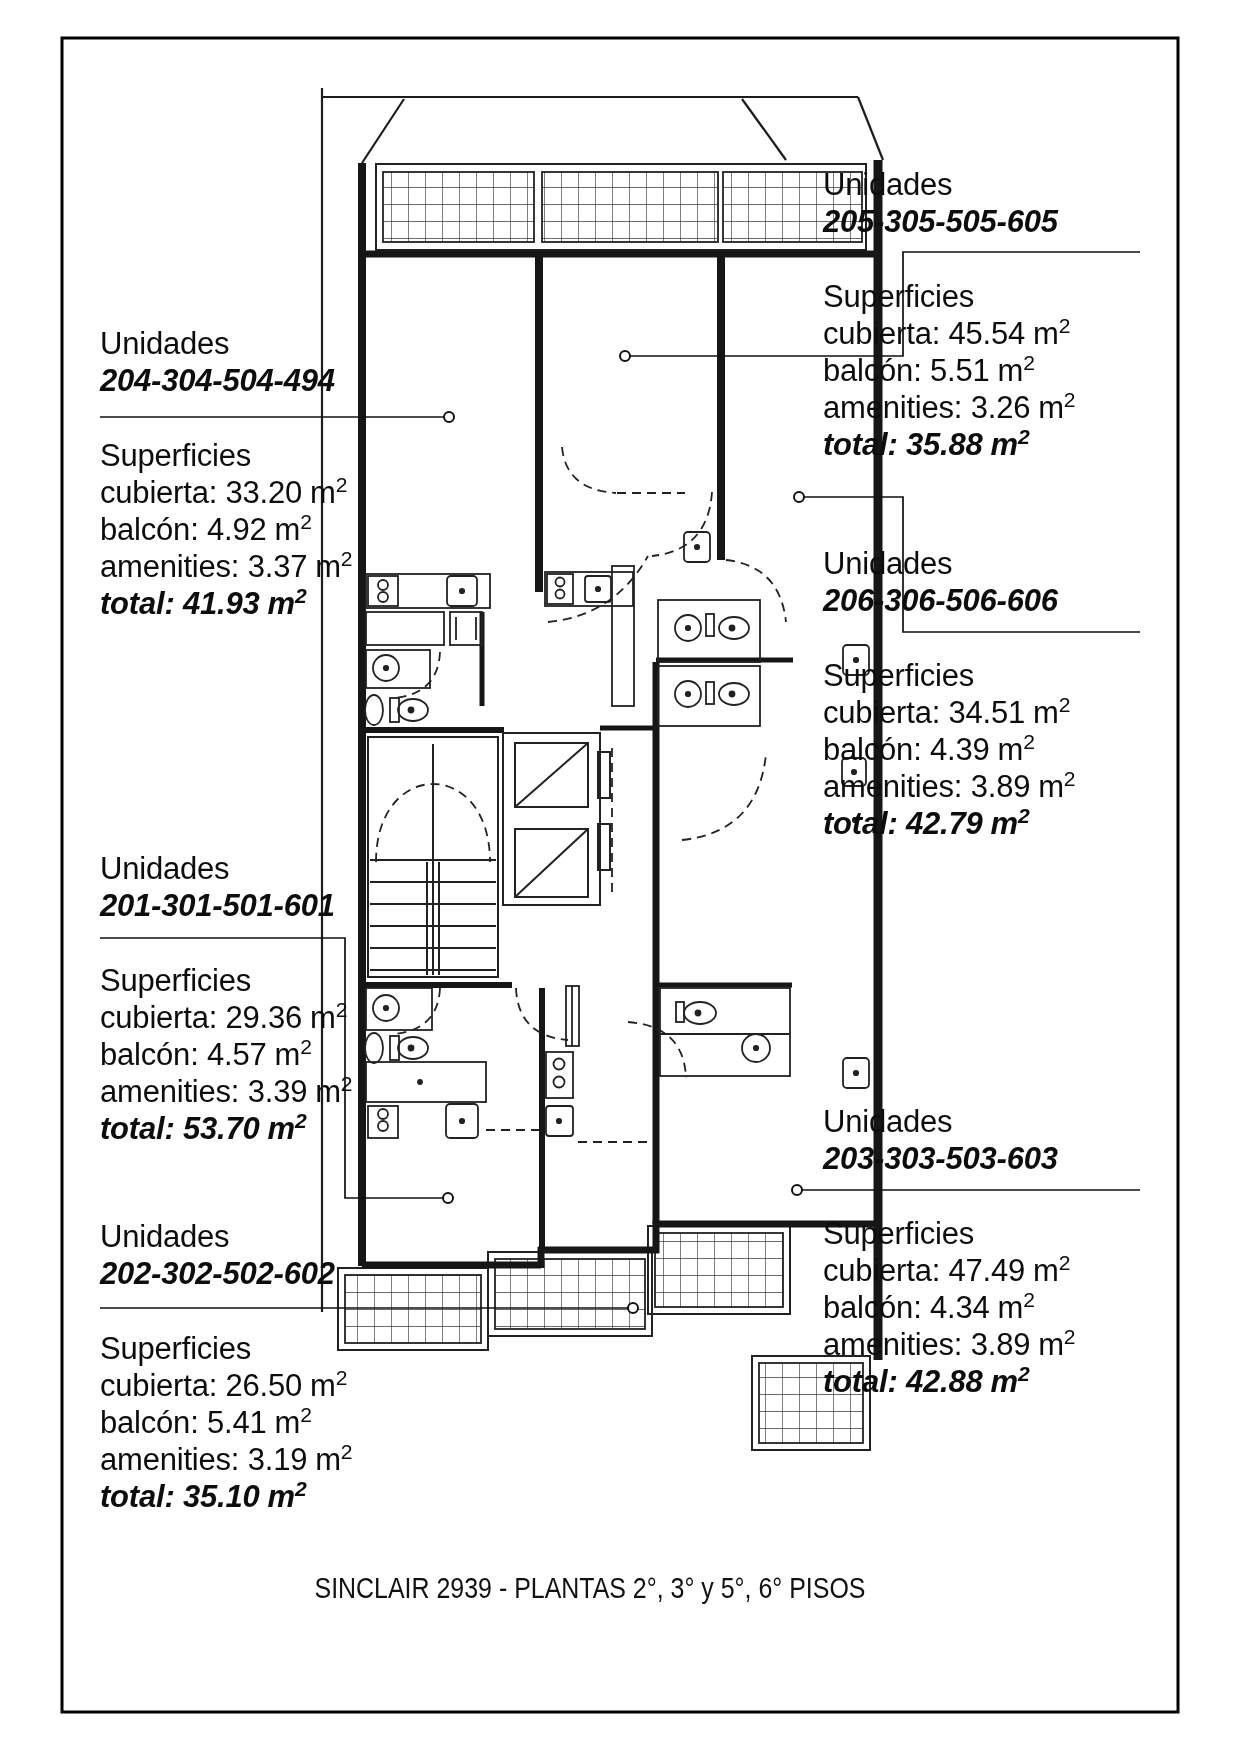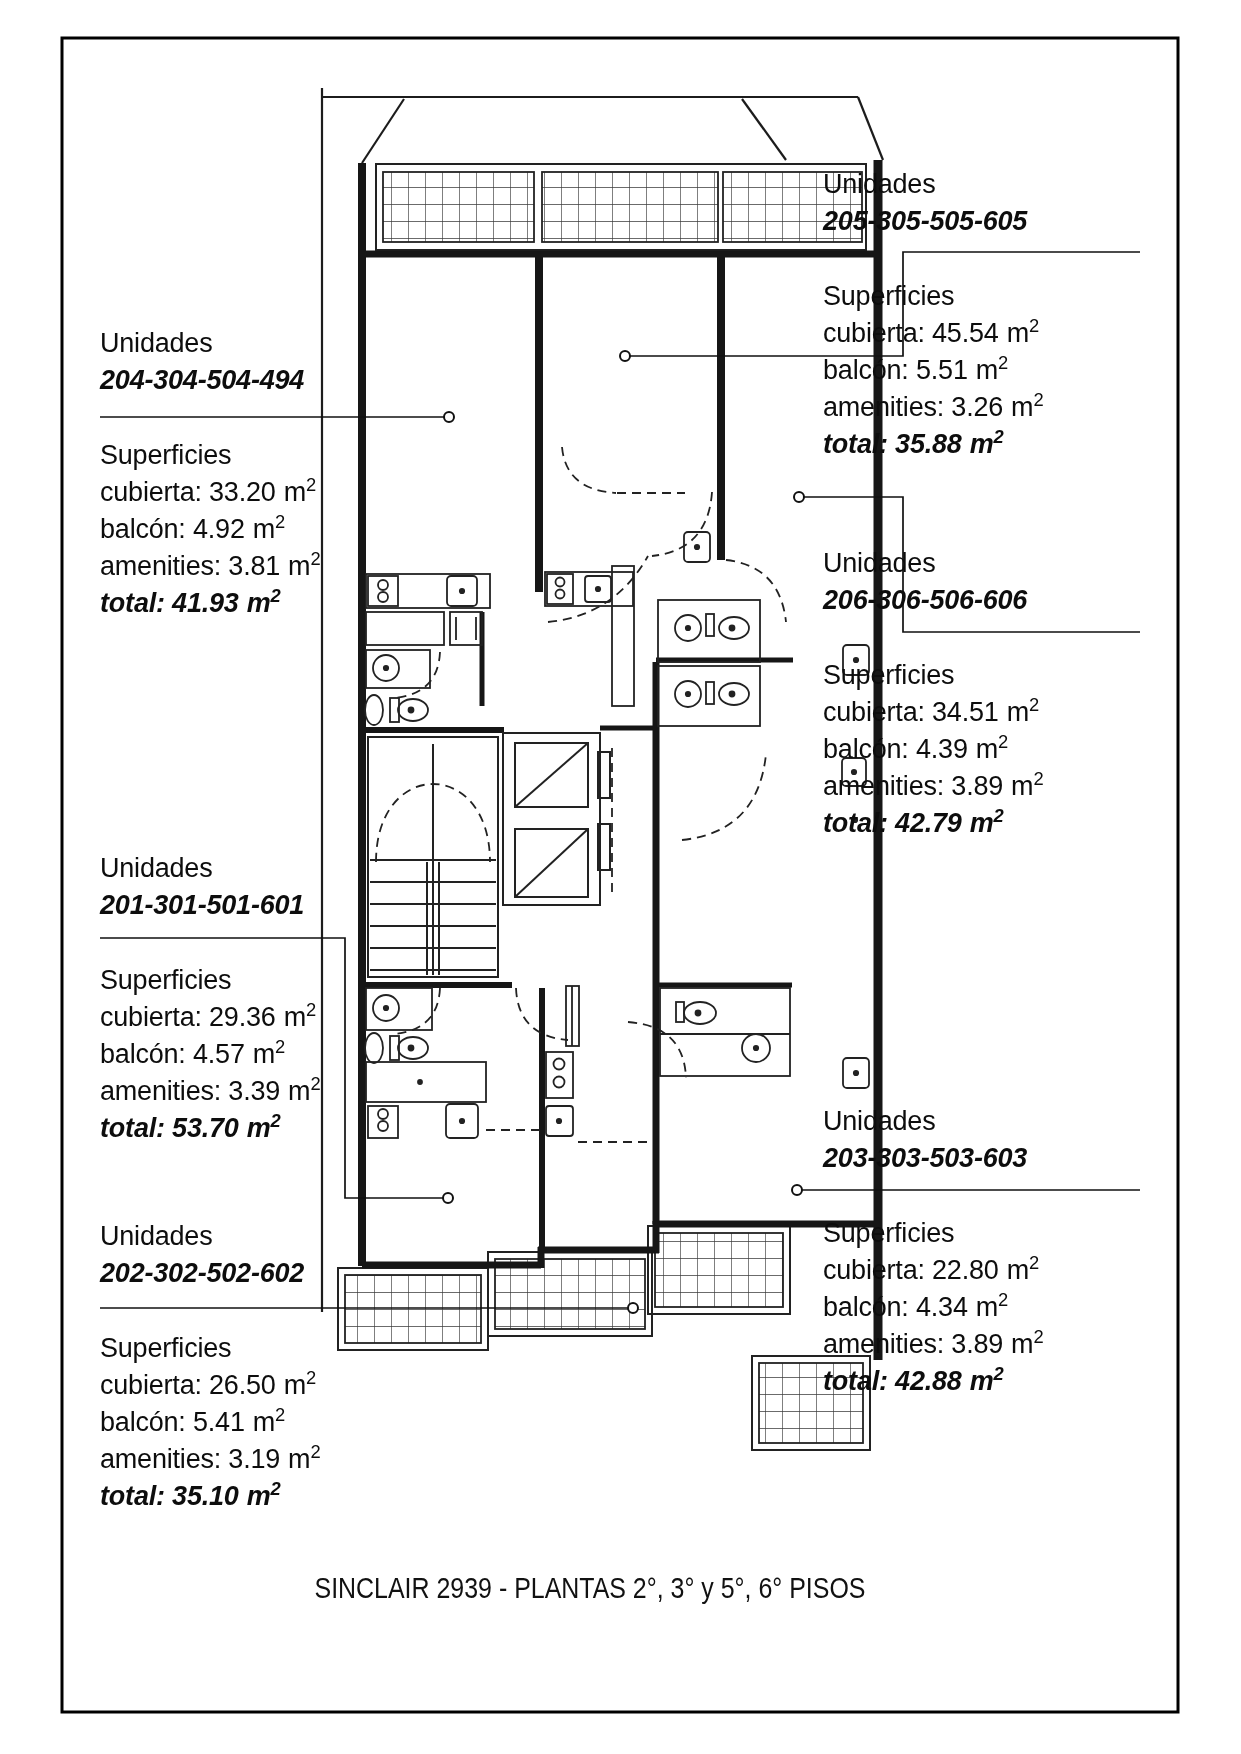--- a/index.html
+++ b/index.html
@@ -1,21 +1,21 @@
 <!DOCTYPE html>
 <html><head>
 <meta charset="utf-8">
 <style>
   html,body{margin:0;padding:0;}
   body{
     width:1241px;height:1754px;background:#ffffff;position:relative;
     font-family:"Liberation Sans",sans-serif;color:#0d0d0d;overflow:hidden;
   }
   svg.plan{position:absolute;left:0;top:0;width:1241px;height:1754px;}
-  .ub{position:absolute;font-size:27px;line-height:37px;letter-spacing:-0.2px;white-space:nowrap;}
+  .ub{position:absolute;font-size:31px;line-height:37px;letter-spacing:-0.2px;white-space:nowrap;}
   .ub .num{font-weight:bold;font-style:italic;}
   .ub .gap{height:38px;}
   .mu{margin-left:8px;}
   sup{font-size:68%;line-height:0;}
   .title{
     position:absolute;left:130px;top:1572px;width:920px;text-align:center;
     font-size:29px;letter-spacing:0;transform:scaleX(.86);transform-origin:50% 50%;
     color:#111;
   }
 </style>
@@ -218,21 +218,21 @@
   </g>
 </svg>
 
 <div class="ub" style="left:100px;top:325px">
   <div class="ln">Unidades</div>
   <div class="ln num">204-304-504-494</div>
   <div class="gap"></div>
   <div class="ln">Superficies</div>
   <div class="ln"><span>cubierta: 33.20</span><span class="mu"><span>m</span><sup>2</sup></span></div>
   <div class="ln"><span>balcón: 4.92</span><span class="mu"><span>m</span><sup>2</sup></span></div>
-  <div class="ln"><span>amenities: 3.81</span><span class="mu"><span>m</span><sup>2</sup></span></div>
+  <div class="ln"><span>amenities: 3.37</span><span class="mu"><span>m</span><sup>2</sup></span></div>
   <div class="ln num"><span>total: 41.93</span><span class="mu"><span>m</span><sup>2</sup></span></div>
 </div>
 
 <div class="ub" style="left:823px;top:166px">
   <div class="ln">Unidades</div>
   <div class="ln num">205-305-505-605</div>
   <div class="gap"></div>
   <div class="ln">Superficies</div>
   <div class="ln"><span>cubierta: 45.54</span><span class="mu"><span>m</span><sup>2</sup></span></div>
   <div class="ln"><span>balcón: 5.51</span><span class="mu"><span>m</span><sup>2</sup></span></div>
@@ -271,19 +271,19 @@
   <div class="ln"><span>balcón: 5.41</span><span class="mu"><span>m</span><sup>2</sup></span></div>
   <div class="ln"><span>amenities: 3.19</span><span class="mu"><span>m</span><sup>2</sup></span></div>
   <div class="ln num"><span>total: 35.10</span><span class="mu"><span>m</span><sup>2</sup></span></div>
 </div>
 
 <div class="ub" style="left:823px;top:1103px">
   <div class="ln">Unidades</div>
   <div class="ln num">203-303-503-603</div>
   <div class="gap"></div>
   <div class="ln">Superficies</div>
-  <div class="ln"><span>cubierta: 22.80</span><span class="mu"><span>m</span><sup>2</sup></span></div>
+  <div class="ln"><span>cubierta: 47.49</span><span class="mu"><span>m</span><sup>2</sup></span></div>
   <div class="ln"><span>balcón: 4.34</span><span class="mu"><span>m</span><sup>2</sup></span></div>
   <div class="ln"><span>amenities: 3.89</span><span class="mu"><span>m</span><sup>2</sup></span></div>
   <div class="ln num"><span>total: 42.88</span><span class="mu"><span>m</span><sup>2</sup></span></div>
 </div>
 
 <div class="title">SINCLAIR 2939 - PLANTAS 2°, 3° y 5°, 6° PISOS</div>
 
 </body></html>

